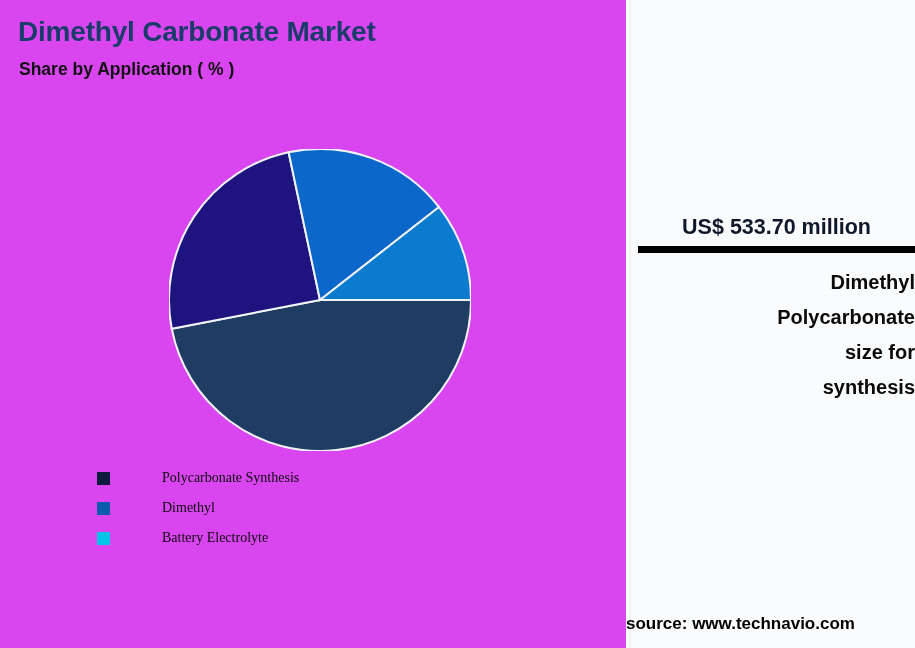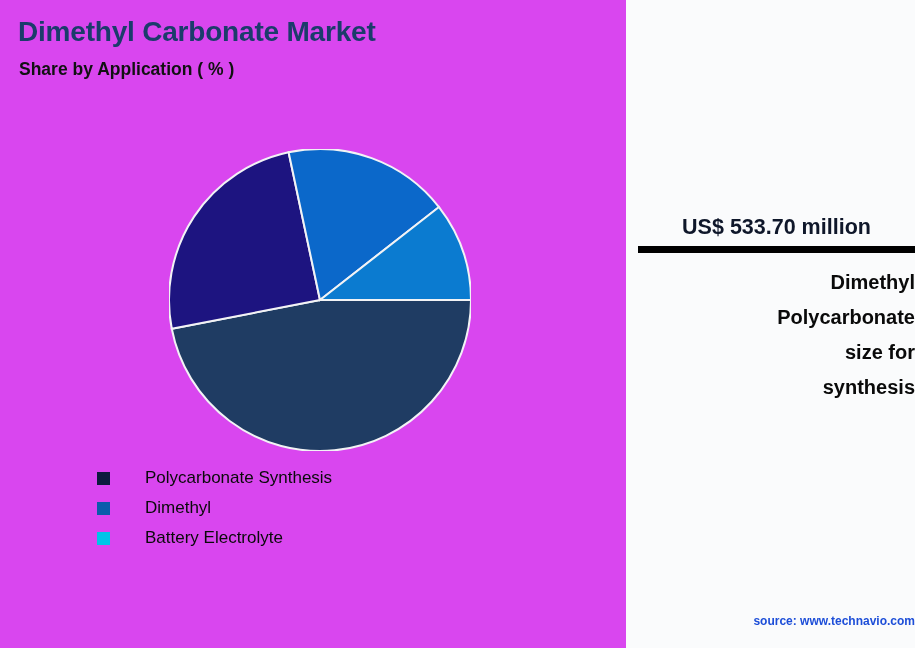--- a/index.html
+++ b/index.html
@@ -73,24 +73,25 @@
     display: flex;
     align-items: center;
     height: 30px;
   }
   .legend-swatch {
     width: 13px;
     height: 13px;
     flex: 0 0 13px;
   }
   .legend-label {
-    margin-left: 35px;
-    font-size: 17px;
+    margin-left: 52px;
+    font-size: 14px;
     color: #0a0a0a;
     white-space: nowrap;
+    font-family: Liberation Serif, serif;
   }
 
   
   .right-panel {
     position: absolute;
     left: 626px;
     top: 0;
     width: 289px;
     height: 648px;
     background: #fafbfc;
@@ -122,24 +123,24 @@
     font-weight: bold;
     color: #0a0a0a;
     text-align: right;
     line-height: 35px;
   }
   .source-note {
     position: absolute;
     left: 0;
     top: 614px;
     width: 289px;
-    text-align: right;
-    font-size: 12px;
+    text-align: left;
+    font-size: 17px;
     font-weight: bold;
-    color: #1d4ed8;
+    color: #000000;
   }
 </style>
 </head>
 <body>
 
 <div class="page">
 
   <div class="left-panel">
 
     <div class="chart-title">Dimethyl Carbonate Market</div>

